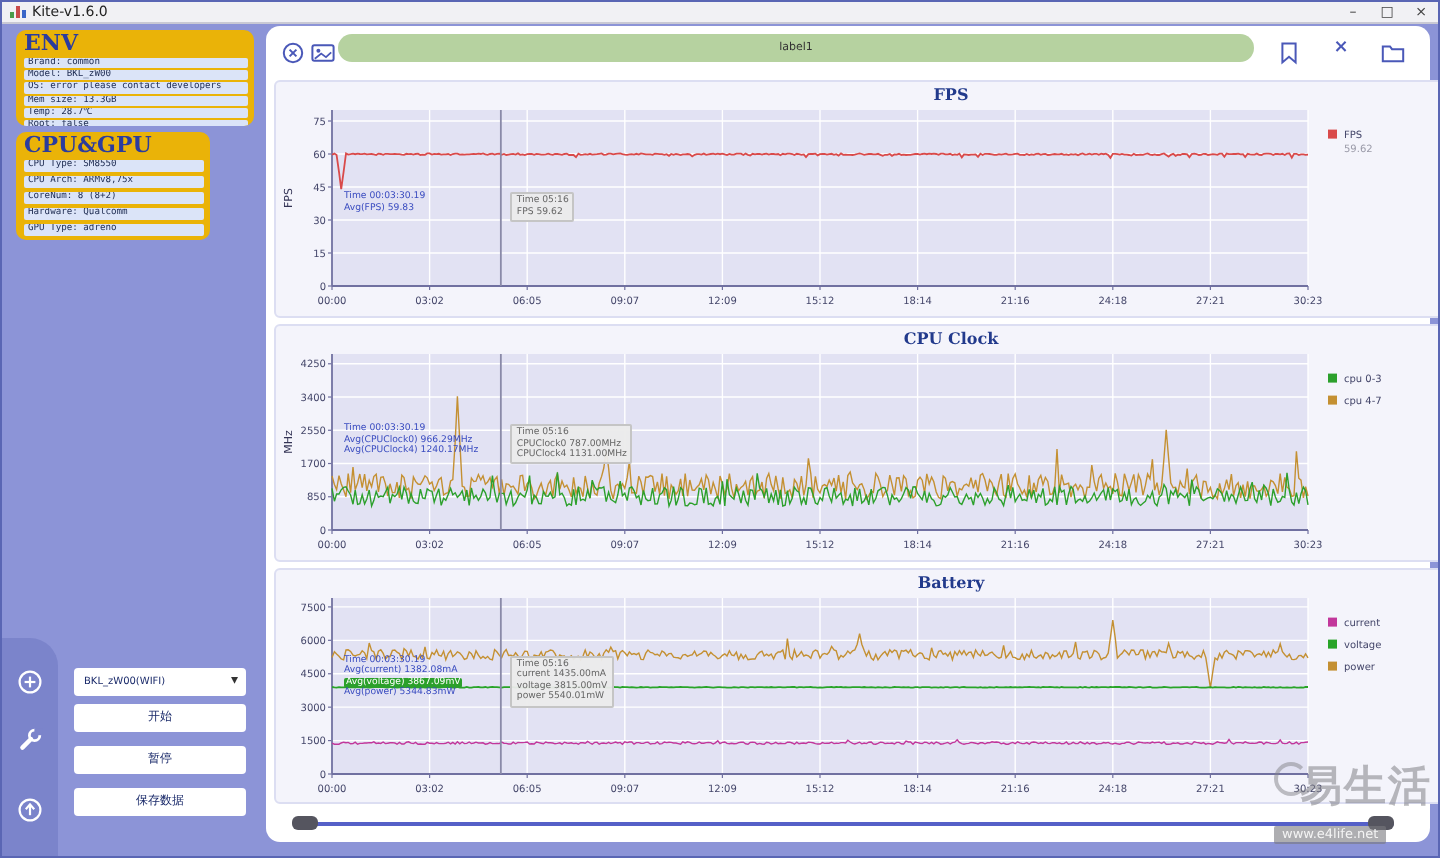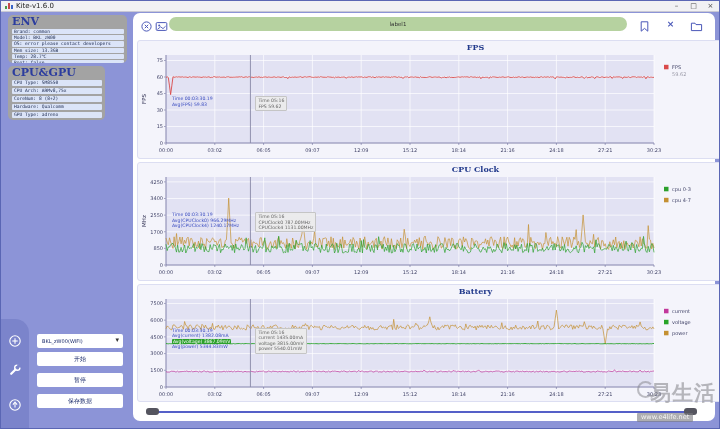--- a/index.html
+++ b/index.html
@@ -10,21 +10,21 @@
             border-bottom:1px solid #c9c9d4;display:flex;align-items:center;box-sizing:border-box;}
   .titlebar .appicon{display:flex;align-items:flex-end;gap:1px;margin:0 3px 1px 4px;height:6px;}
   .titlebar .appicon i{display:block;width:2px;background:#3a66c8;}
   .titlebar .appicon i:nth-child(1){height:3px;background:#4a9a4a;}
   .titlebar .appicon i:nth-child(2){height:6px;background:#c84a4a;}
   .titlebar .appicon i:nth-child(3){height:4px;}
   .titlebar .title{font-size:7px;color:#222;line-height:10px;}
   .wincontrols{margin-left:auto;display:flex;}
   .winbtn{width:17px;height:10px;text-align:center;font-size:7px;line-height:10px;color:#444;cursor:default;}
   
-  .card{position:absolute;background:#a3a3a3;border-radius:5px;padding:1px 3px 2px 4px;box-sizing:border-box;overflow:hidden;}
+  .card{position:absolute;background:#eab308;border-radius:5px;padding:1px 3px 2px 4px;box-sizing:border-box;overflow:hidden;}
   #env-card{left:7px;top:14px;width:119px;height:48px;}
   #cpu-card{left:7px;top:65px;width:97px;height:54px;}
   .card-title{font-family:"DejaVu Serif",serif;font-weight:bold;color:#2b3c9e;font-size:11px;line-height:12px;margin-bottom:1px;}
   .info-line{font-family:"DejaVu Sans Mono",monospace;font-size:4.6px;line-height:5.2px;color:#1c2a50;
              background:#dbe4f8;border-radius:1px;margin-bottom:1px;padding:0 2px;white-space:nowrap;overflow:hidden;}
   #cpu-card .info-line{line-height:6.4px;margin-bottom:1.6px;}
   
   .icon-strip{position:absolute;left:0;top:318px;width:28px;height:111px;background:#7b84cb;border-radius:0 14px 0 0;}
   .strip-icon{position:absolute;left:7px;width:14px;height:14px;cursor:pointer;}
   

